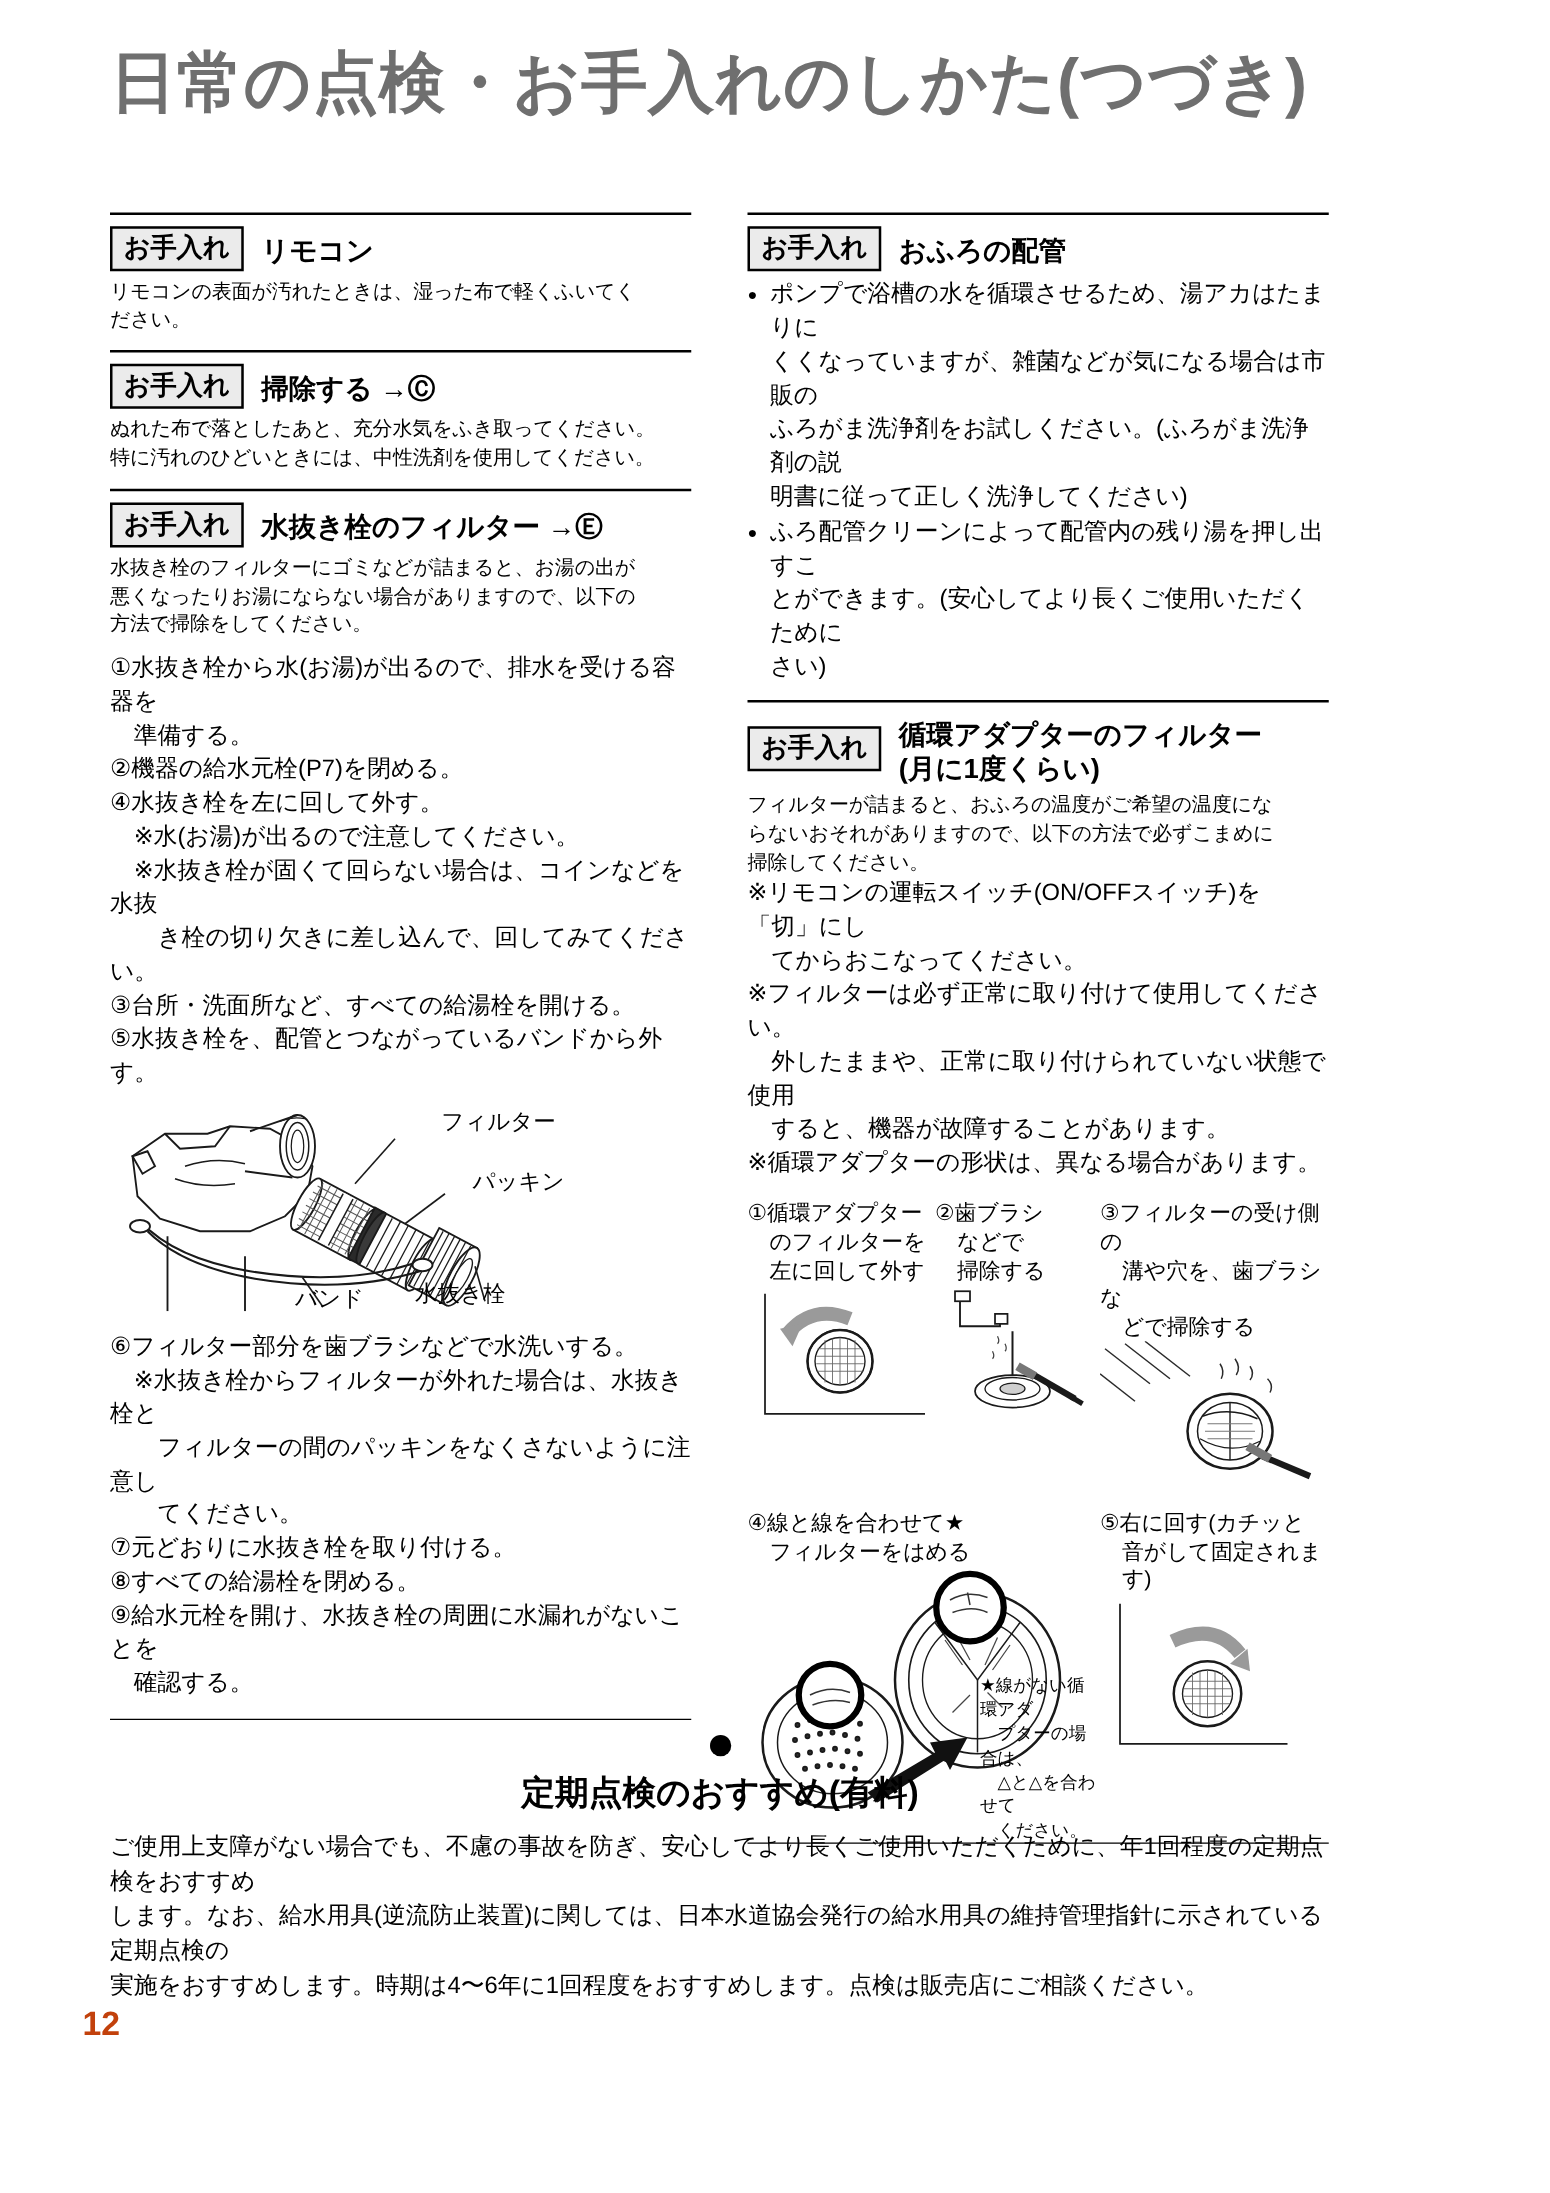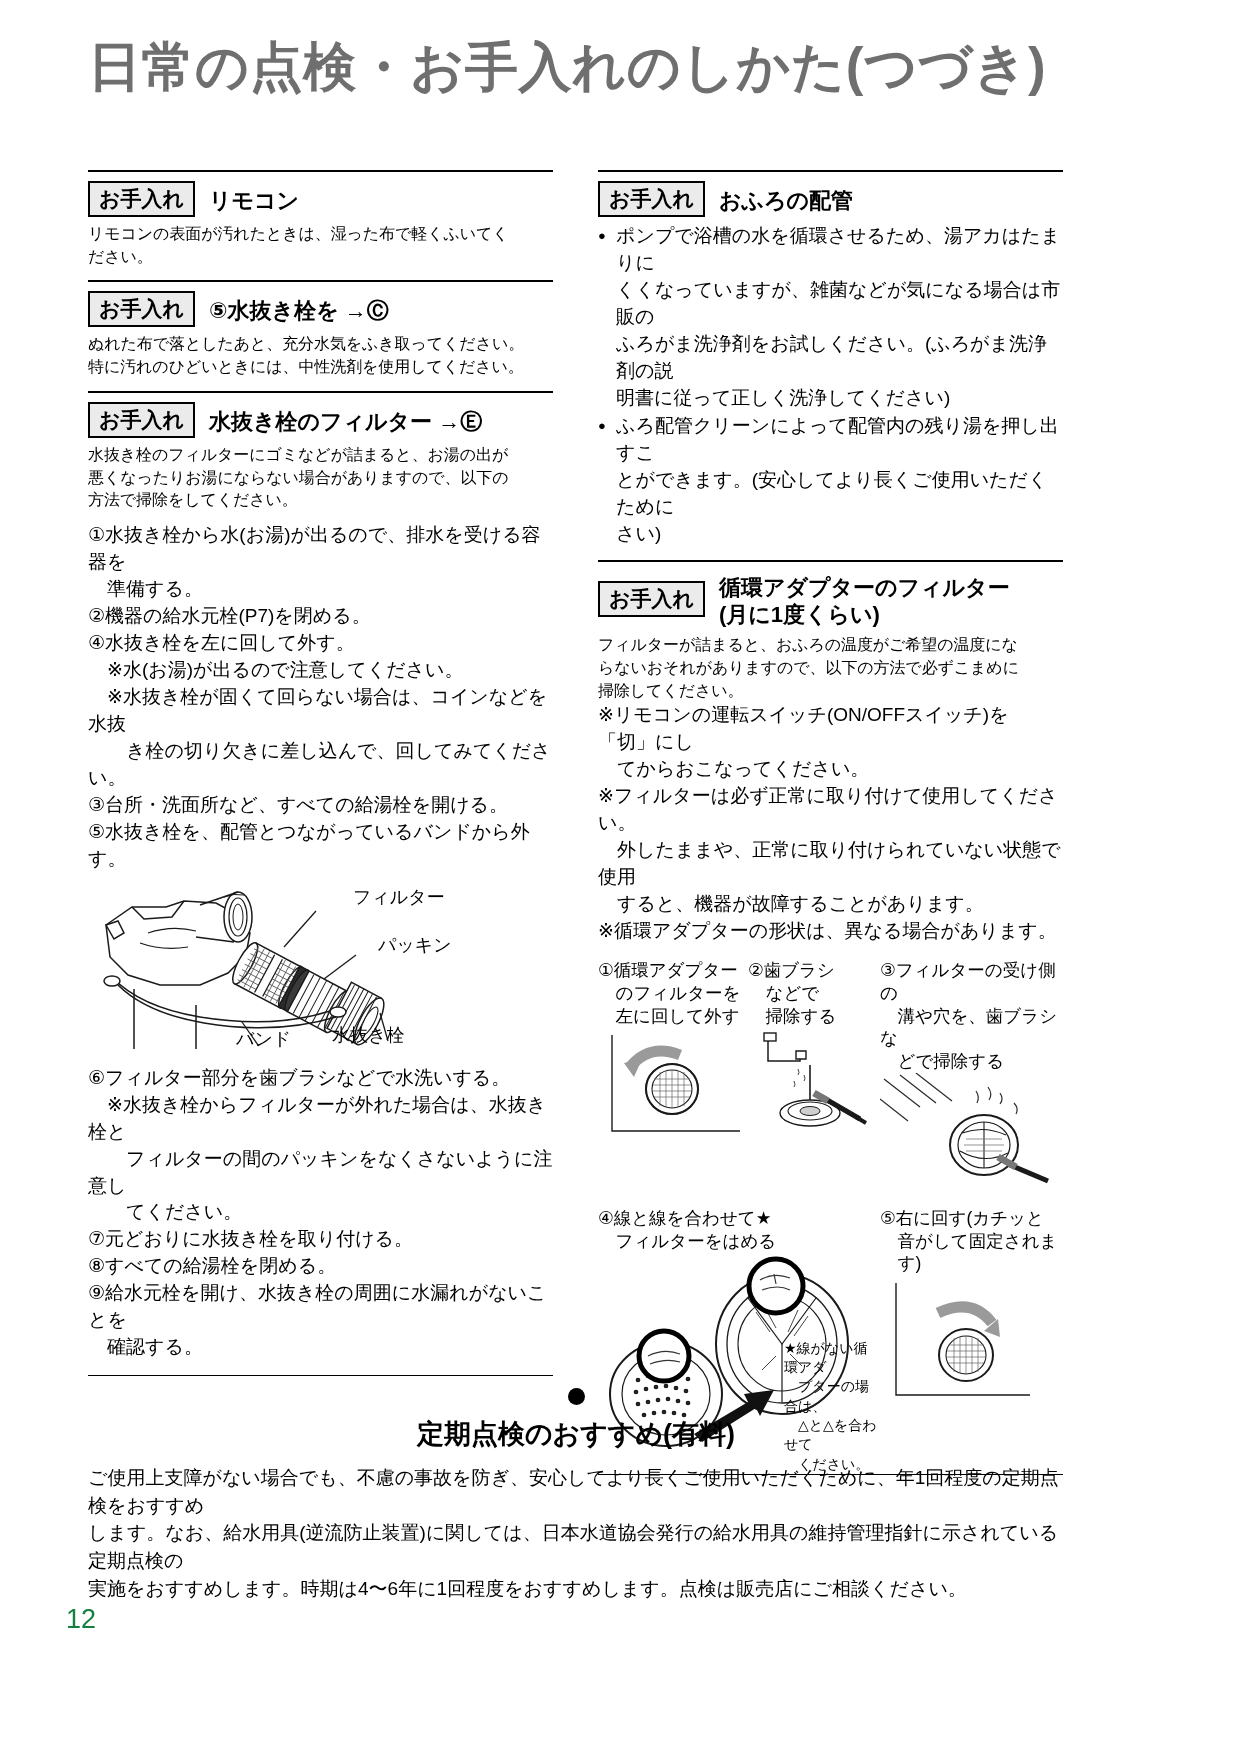--- a/index.html
+++ b/index.html
@@ -195,22 +195,22 @@
     font-size: 19px;
     line-height: 1.46;
     white-space: pre-line;
   }
 
   .page-number {
     position: absolute;
     left: 66px;
     top: 1604px;
     font-size: 27px;
-    font-weight: normal;
-    color: #15803d;
+    font-weight: bold;
+    color: #c2410c;
   }
 
   svg { display: block; }
 </style>
 </head>
 <body>
 
 <div class="page">
 
   <div class="page-title">日常の点検・お手入れのしかた(つづき)</div>
@@ -224,21 +224,21 @@
         <span class="sec-title">リモコン</span>
       </div>
       <div class="body-text">リモコンの表面が汚れたときは、湿った布で軽くふいてく
 ださい。</div>
     </div>
 
     <div class="rule" style="margin-top:12px"></div>
     <div class="sec">
       <div class="sec-head">
         <span class="badge">お手入れ</span>
-        <span class="sec-title">⑤水抜き栓を →Ⓒ</span>
+        <span class="sec-title">掃除する →Ⓒ</span>
       </div>
       <div class="body-text">ぬれた布で落としたあと、充分水気をふき取ってください。
 特に汚れのひどいときには、中性洗剤を使用してください。</div>
     </div>
 
     <div class="rule" style="margin-top:12px"></div>
     <div class="sec">
       <div class="sec-head">
         <span class="badge">お手入れ</span>
         <span class="sec-title">水抜き栓のフィルター →Ⓔ</span>

